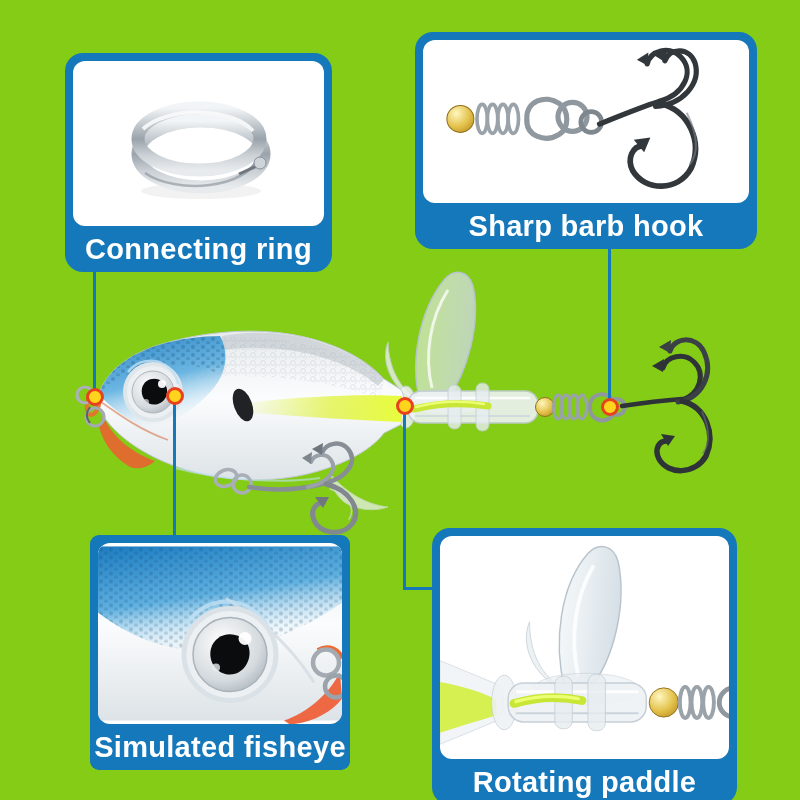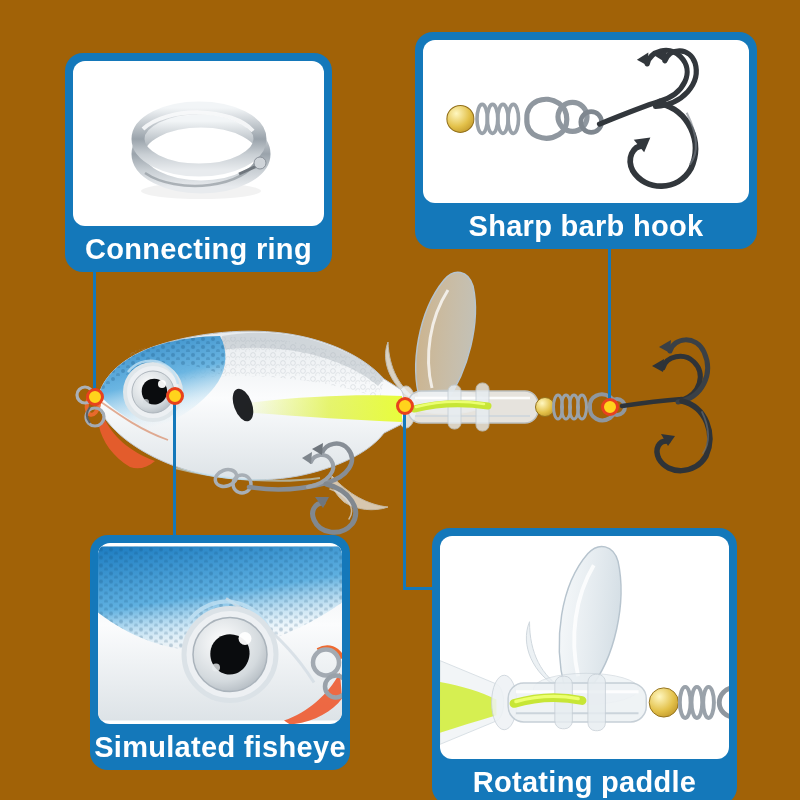--- a/index.html
+++ b/index.html
@@ -1,20 +1,20 @@
 <!DOCTYPE html>
 <html style="--accent-blue: #1478ba; --marker-yellow: #ffd41c; --marker-ring-red: #e8411d; --lure-head-blue: #1c7cc1; --lure-stripe-chartreuse: #e4fa3e; --lure-chin-orange: #ee5d34; --gold-bead: #e3c14a;"><head>
 <meta charset="utf-8">
 <style>
   :root{
     --accent-blue:#1478ba; --marker-yellow:#ffd41c; --marker-ring-red:#e8411d;
   }
   html,body{margin:0;padding:0;background:#fff;}
   body{width:800px;height:800px;overflow:hidden;font-family:"Liberation Sans",sans-serif;}
-  #stage{position:relative;width:800px;height:800px;background:#a16207;}
+  #stage{position:relative;width:800px;height:800px;background:#84cc16;}
   .callout{position:absolute;background:var(--accent-blue,#1478ba);border-radius:18px;
     padding:8px 8px 0 8px;display:flex;flex-direction:column;box-sizing:border-box;z-index:1;}
   .photo{flex:1;background:#fff;border-radius:12px;overflow:hidden;position:relative;}
   .photo svg{position:absolute;left:0;top:0;width:100%;height:100%;}
   .label{height:46px;display:flex;align-items:center;justify-content:center;color:#fff;
     font-size:29px;font-weight:700;letter-spacing:.3px;white-space:nowrap;}
   .vline,.hline{position:absolute;background:var(--accent-blue,#1478ba);z-index:4;}
   .vline{width:3px;}
   .hline{height:3px;}
   .dot{position:absolute;width:12px;height:12px;border-radius:50%;
@@ -110,21 +110,21 @@
         </g>
         <polygon points="201,25 190,19 201,12" fill="#32373c"></polygon>
         <polygon points="218,22 207,15 219,9" fill="#32373c"></polygon>
         <polygon points="197,108 187,96 203,94" fill="#32373c"></polygon>
         <path d="M 238 70 C 248 90 250 108 241 120" stroke="#7b828a" stroke-width="2" fill="none" opacity=".6"></path>
       </svg>
     </div>
     <div class="label">Sharp barb hook</div>
   </div>
 
-  <div class="callout" style="left:90px;top:535px;width:260px;height:235px;">
+  <div class="callout" style="left:90px;top:535px;width:260px;height:235px;border-radius:9px;">
     <div class="photo">
       <svg viewBox="0 0 244 174">
         <rect width="244" height="174" fill="url(#gBody)"></rect>
         <path d="M 0 0 H 244 V 56 C 205 84 162 100 122 104 C 80 108 36 94 0 66 Z" fill="url(#gBlueHead)"></path>
         <path d="M 0 0 H 244 V 56 C 205 84 162 100 122 104 C 80 108 36 94 0 66 Z" fill="url(#patScaleDark)" opacity=".45"></path>
         <path d="M 128 52 C 165 74 196 104 216 136" stroke="#d3dce3" stroke-width="3" fill="none" opacity=".8"></path>
         <path d="M 90 76 A 46 46 0 0 1 174 94" stroke="#bfe0f2" stroke-width="4" fill="none" opacity=".8"></path>
         <circle cx="132" cy="108" r="46" fill="#edf0f3" stroke="#dbe2e7" stroke-width="5"></circle>
         <circle cx="132" cy="108" r="37" fill="url(#gIris)" stroke="#aab3bb" stroke-width="1.5"></circle>
         <path d="M 113 102 C 117 87 136 83 147 94 C 156 104 151 122 138 127 C 123 132 109 118 113 102 Z" fill="#0a0c0e"></path>

